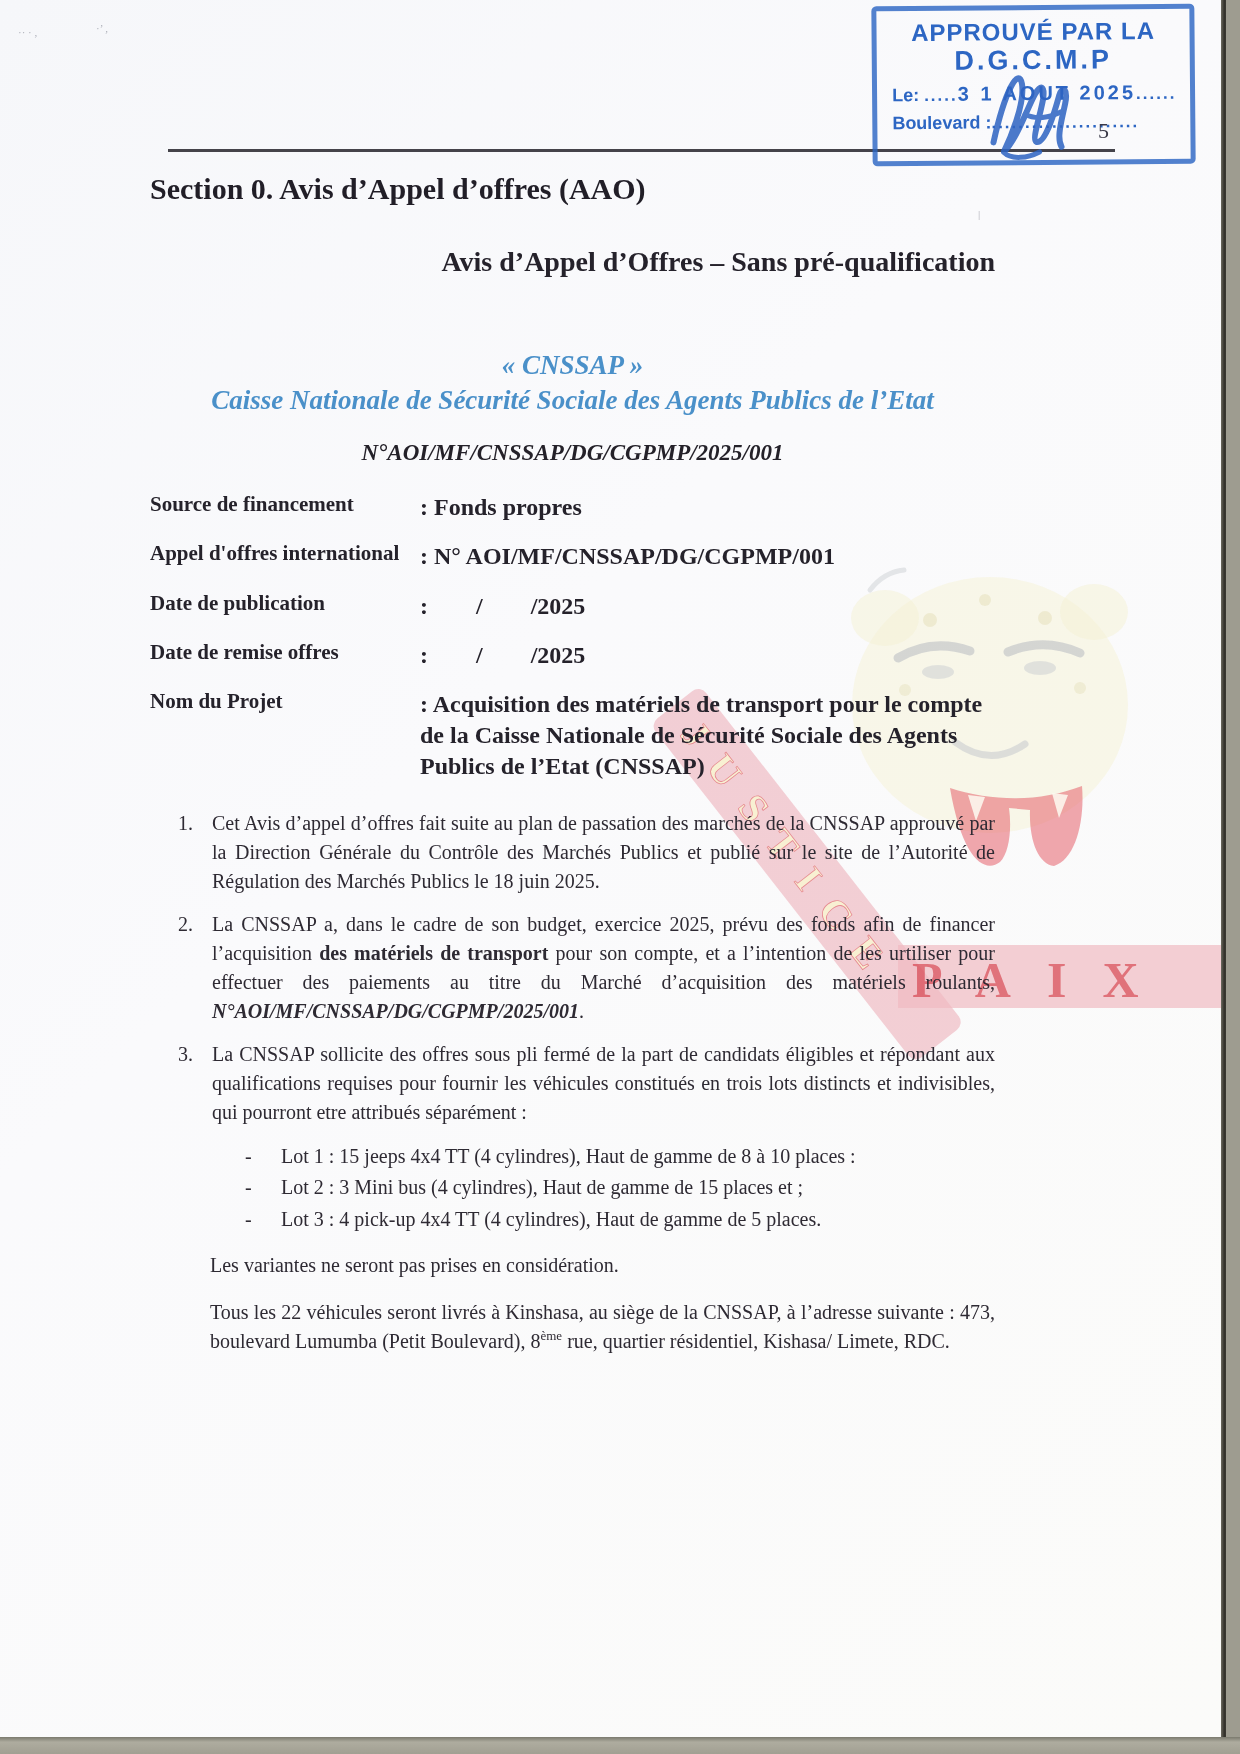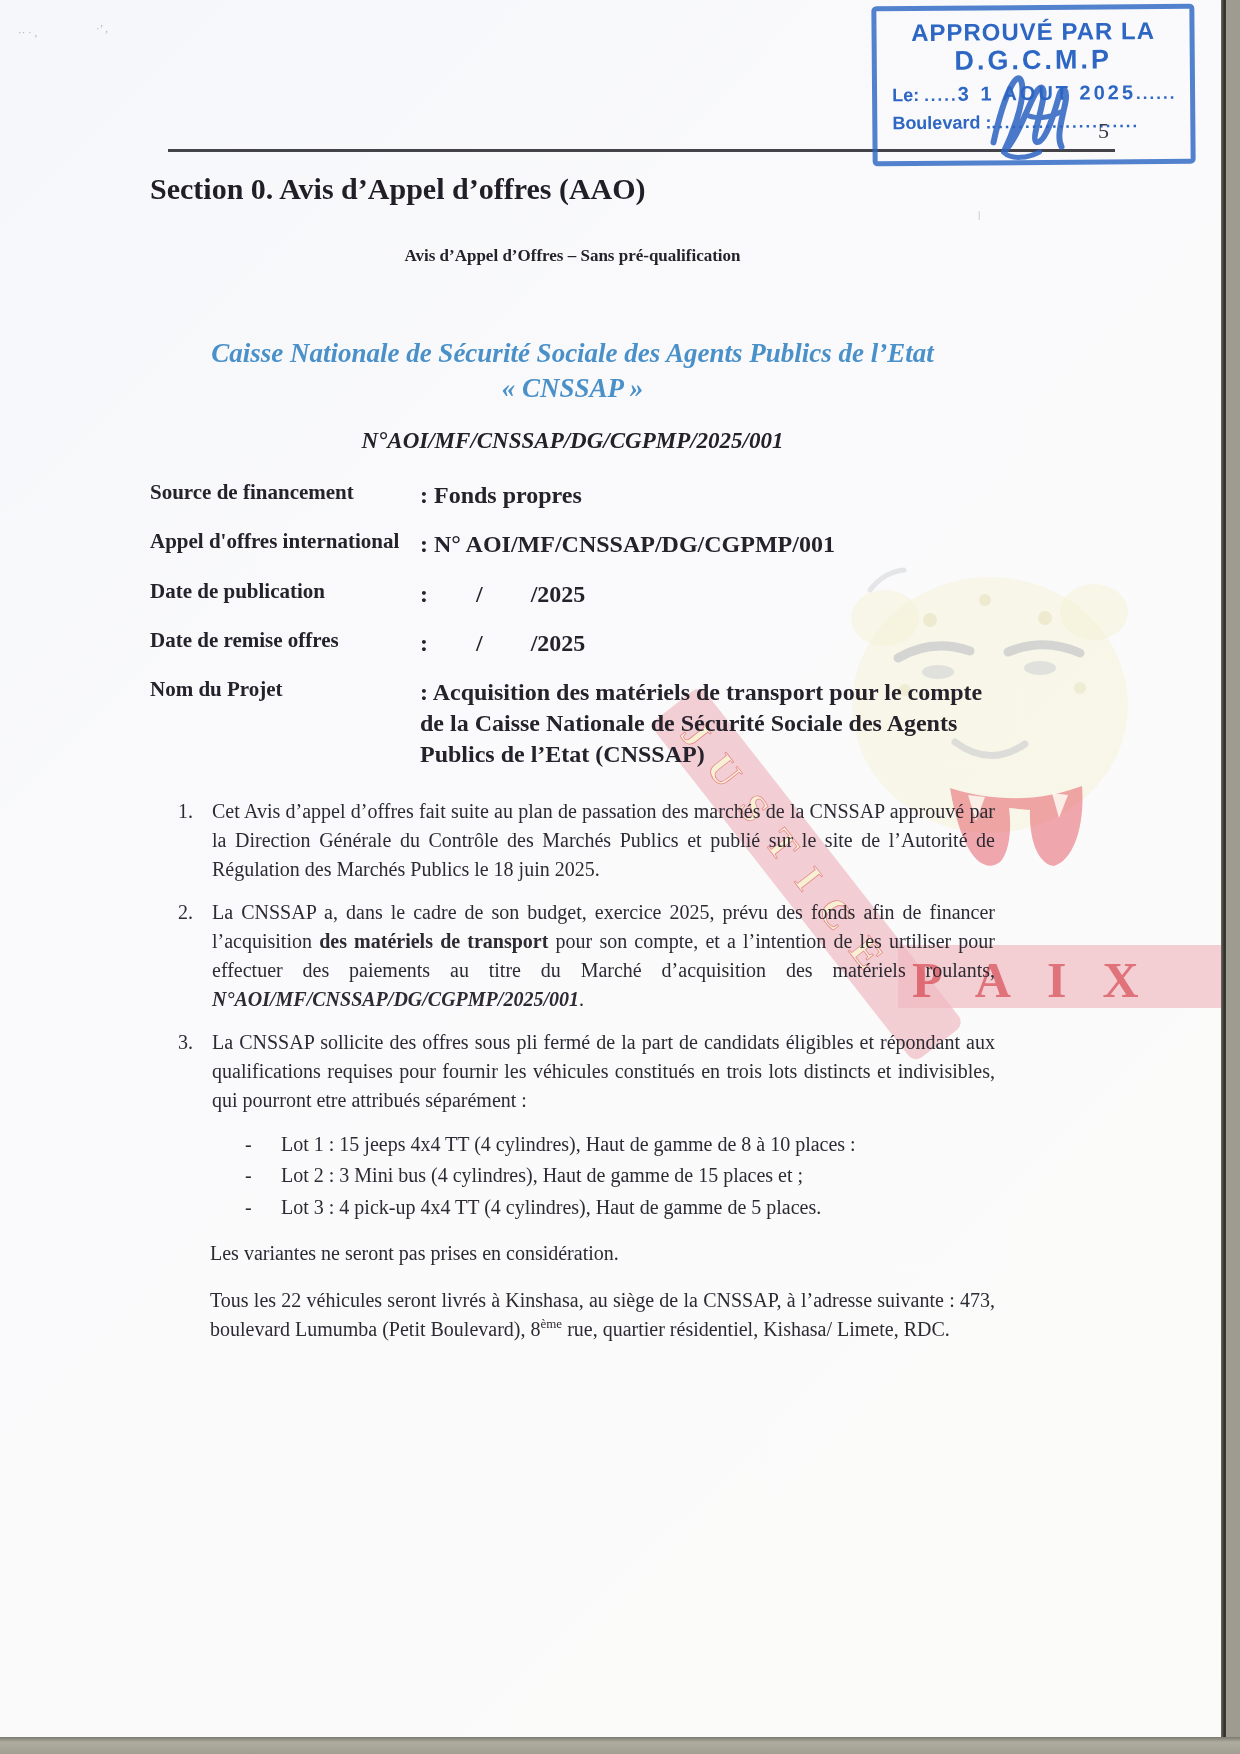--- a/index.html
+++ b/index.html
@@ -51,21 +51,21 @@
   }
   .stamp-date-row { margin-top:8px; }
   .stamp-sig-row { margin-top:7px; }
   .stamp-dots { letter-spacing:2px; font-size:17px; }
   .stamp-date-value { font-size:20px; letter-spacing:3px; }
   .stamp-scribble { position:absolute; left:96px; top:42px; width:120px; height:112px; opacity:.85; }
 
   
   .doc-content { position:absolute; left:150px; top:0; width:845px; z-index:2; color:#2e2a33; }
   .section-title { margin-top:172px; text-align:left; font-weight:bold; font-size:30px; color:#211e27; }
-  .subtitle { margin-top:40px; text-align:center; font-weight:bold; font-size:17px; color:#25222b; }
+  .subtitle { margin-top:40px; text-align:right; font-weight:bold; font-size:28px; color:#25222b; }
   .org-name { margin-top:70px; text-align:center; font-style:italic; font-weight:bold; font-size:27px; color:#4a90c9; line-height:1.3; }
   .reference { margin-top:22px; text-align:center; font-weight:bold; font-style:italic; font-size:23px; color:#242129; }
 
   .fields { margin-top:26px; }
   .field-row { display:flex; margin-bottom:18px; font-weight:bold; font-size:21px; color:#25222b; }
   .field-label { width:270px; flex:none; }
   .field-value { flex:1; font-size:24px; line-height:1.3; }
   .field-value.pre { white-space:pre; }
 
   .num-list { margin-top:26px; font-size:20px; line-height:1.45; text-align:justify; }
@@ -140,22 +140,22 @@
       <path d="M30,100 C38,108 54,106 66,100 M52,62 C62,68 76,66 88,60" stroke="#2d63c2" stroke-width="5" fill="none" stroke-linecap="round"></path>
     </svg>
   </div>
 
   <div class="doc-content">
 
     <div class="section-title">Section 0. Avis d’Appel d’offres (AAO)</div>
     <div class="subtitle">Avis d’Appel d’Offres – Sans pré-qualification</div>
 
     <div class="org-name">
+      <div>« CNSSAP »</div>
       <div>Caisse Nationale de Sécurité Sociale des Agents Publics de l’Etat</div>
-      <div>« CNSSAP »</div>
     </div>
 
     <div class="reference">N°AOI/MF/CNSSAP/DG/CGPMP/2025/001</div>
 
     <div class="fields">
       <div class="field-row">
         <div class="field-label">Source de financement</div>
         <div class="field-value">: Fonds propres</div>
       </div>
       <div class="field-row">

